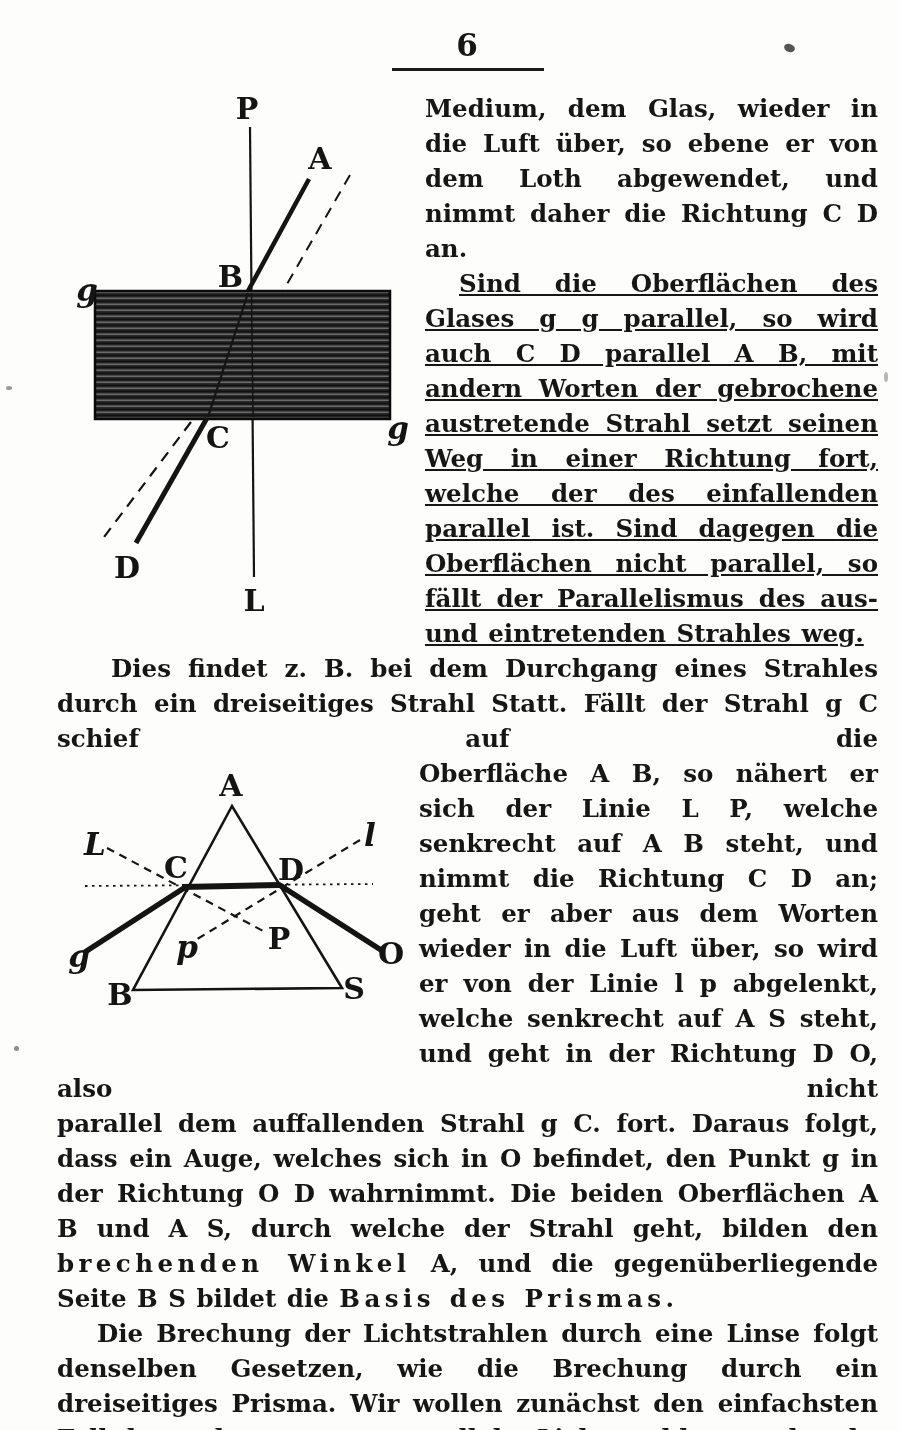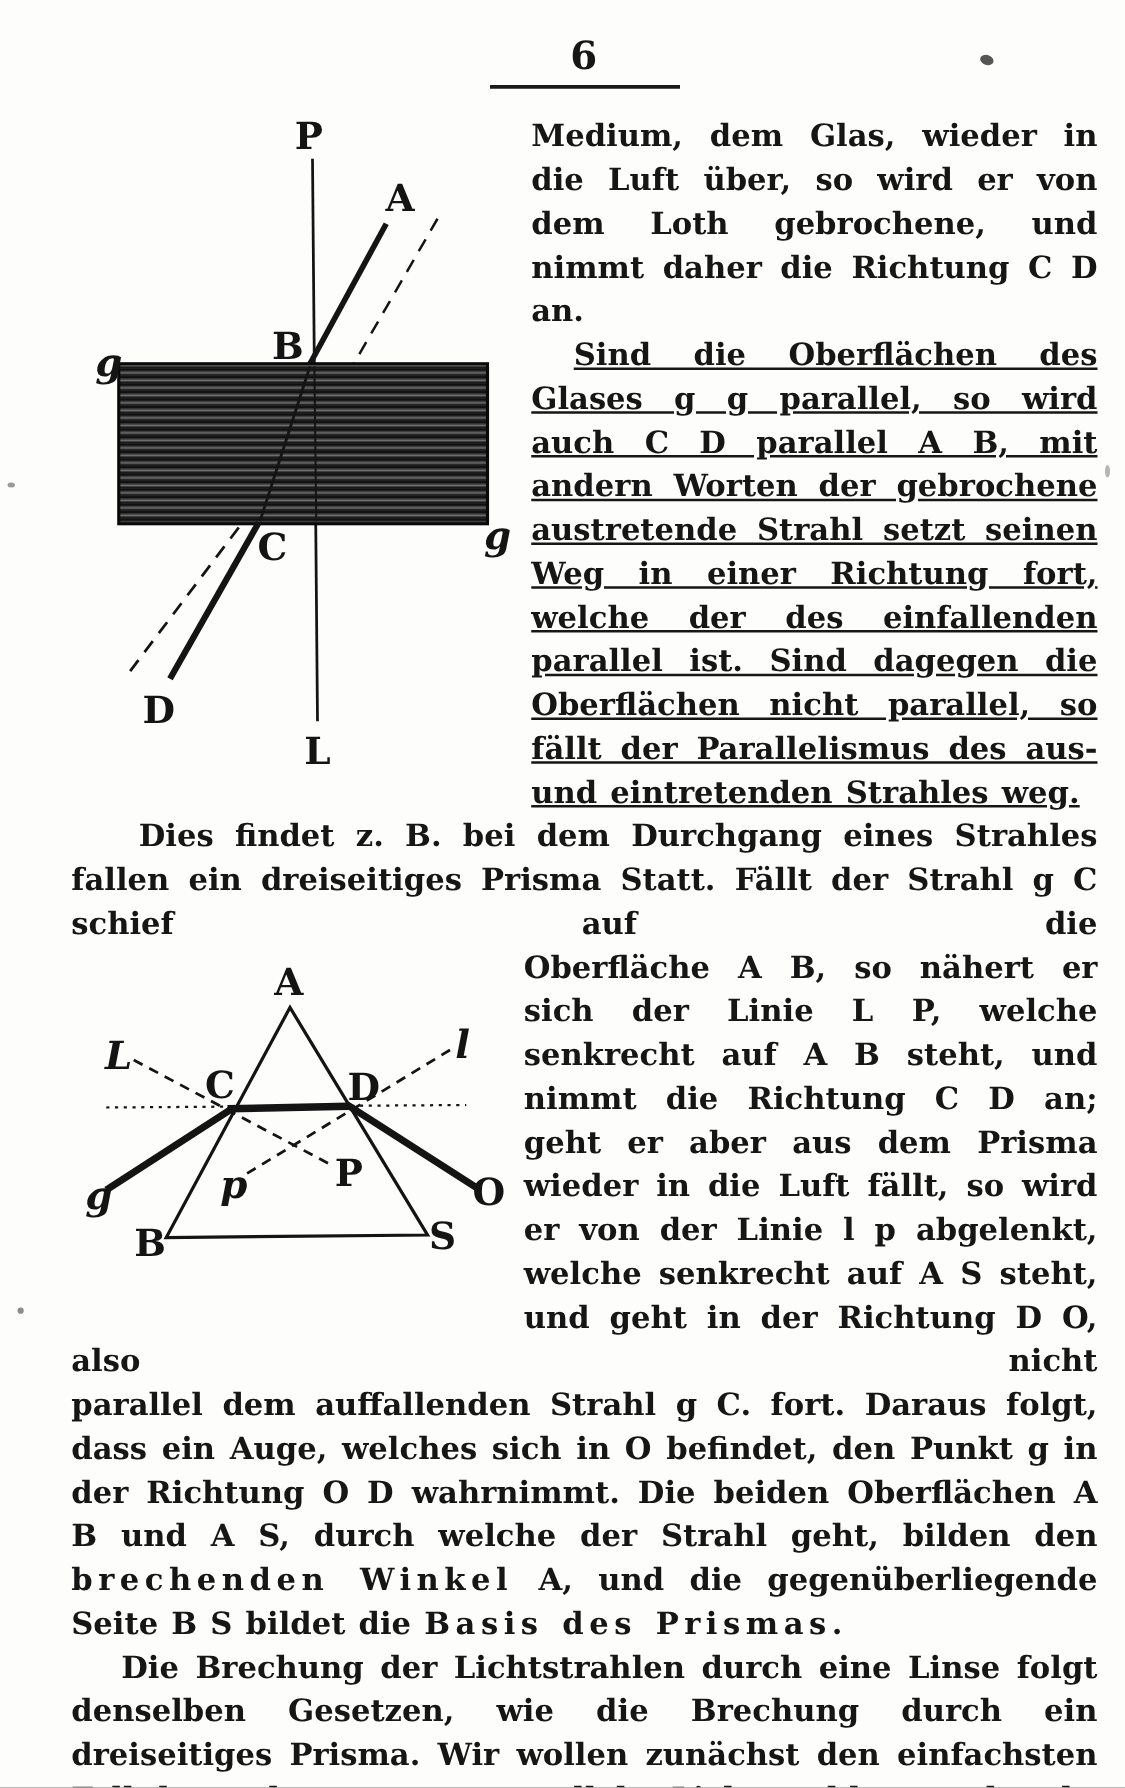--- a/index.html
+++ b/index.html
@@ -84,25 +84,25 @@
           <text x="190" y="28" text-anchor="middle">P</text>
           <text x="263" y="78" text-anchor="middle">A</text>
           <text x="186" y="196" text-anchor="end">B</text>
           <text class="scr" x="30" y="210" text-anchor="middle">g</text>
           <text class="scr" x="341" y="348" text-anchor="middle">g</text>
           <text x="161" y="357" text-anchor="middle">C</text>
           <text x="70" y="487" text-anchor="middle">D</text>
           <text x="197" y="520" text-anchor="middle">L</text>
         </svg>
       </div>
-      <p class="p1">Medium, dem Glas, wieder in die Luft über, so wird er von dem Loth gebrochene, und nimmt daher die Richtung C D an.</p>
+      <p class="p1">Medium, dem Glas, wieder in die Luft über, so ebene er von dem Loth abgewendet, und nimmt daher die Richtung C D an.</p>
       <p class="p2">Sind die Oberflächen des Glases g g parallel, so wird auch C D parallel A B, mit andern Worten der gebrochene austretende Strahl setzt seinen Weg in einer Richtung fort, welche der des einfallenden parallel ist.  Sind dagegen die Oberflächen nicht parallel, so fällt der Parallelismus des aus- und eintretenden Strahles weg.</p>
     </div>
 
-    <p class="p3a">Dies findet z. B. bei dem Durchgang eines Strahles fallen ein dreiseitiges Prisma Statt.  Fällt der Strahl g C schief auf die</p>
+    <p class="p3a">Dies findet z. B. bei dem Durchgang eines Strahles durch ein dreiseitiges Strahl Statt.  Fällt der Strahl g C schief auf die</p>
 
     <div class="sec2">
       <div class="fig2">
         <svg width="356" height="278" viewBox="0 0 356 278">
 
           <line x1="28" y1="126" x2="316" y2="124" stroke-width="1.8" stroke-dasharray="2.5 4.5"></line>
 
           <line x1="50" y1="88" x2="208" y2="172" stroke-width="2.2" stroke-dasharray="8 6"></line>
 
           <line x1="303" y1="80" x2="137" y2="181" stroke-width="2.2" stroke-dasharray="8 6"></line>
@@ -120,21 +120,21 @@
           <text x="119" y="118" text-anchor="middle">C</text>
           <text x="234" y="120" text-anchor="middle">D</text>
           <text x="222" y="189" text-anchor="middle">P</text>
           <text class="scr" x="130" y="198" text-anchor="middle">p</text>
           <text class="scr" x="22" y="207" text-anchor="middle">g</text>
           <text x="334" y="204" text-anchor="middle">O</text>
           <text x="63" y="245" text-anchor="middle">B</text>
           <text x="297" y="239" text-anchor="middle">S</text>
         </svg>
       </div>
-      <p class="p3b">Oberfläche A B, so nähert er sich der Linie L P, welche senkrecht auf A B steht, und nimmt die Richtung C D an; geht er aber aus dem Prisma wieder in die Luft fällt, so wird er von der Linie l p abgelenkt, welche senkrecht auf A S steht, und geht in der Richtung D O, also nicht</p>
+      <p class="p3b">Oberfläche A B, so nähert er sich der Linie L P, welche senkrecht auf A B steht, und nimmt die Richtung C D an; geht er aber aus dem Worten wieder in die Luft über, so wird er von der Linie l p abgelenkt, welche senkrecht auf A S steht, und geht in der Richtung D O, also nicht</p>
     </div>
 
     <p class="p3c"><span>parallel dem auffallenden Strahl g C. fort.  Daraus folgt, dass ein Auge, welches sich in O befindet, den Punkt g in der Richtung O D wahrnimmt.  Die beiden Oberflächen A B und A S, durch welche der Strahl geht, bilden den </span><span class="spaced">brechenden Winkel</span><span> A, und die gegenüberliegende Seite B S bildet die </span><span class="spaced">Basis des Prismas.</span></p>
 
     <p class="p4">Die Brechung der Lichtstrahlen durch eine Linse folgt denselben Gesetzen, wie die Brechung durch ein dreiseitiges Prisma.  Wir wollen zunächst den einfachsten Fall betrachten, wenn parallele Lichtstrahlen senkrecht auf die ebene Oberfläche einer plan-convexen Linse fallen, deren Convexität ein Kugelsegment</p>
 
   </div>
 </div>
 
 </body></html>

